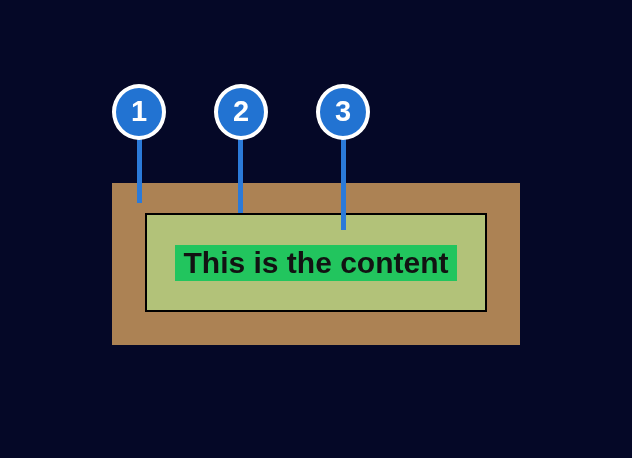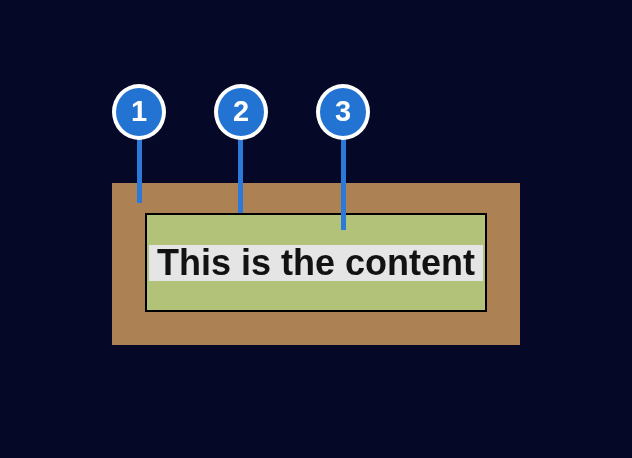--- a/index.html
+++ b/index.html
@@ -33,23 +33,23 @@
     height: 95px;
     background: #b2c279;
     border: 2px solid #000000;
     display: flex;
     align-items: center;
     justify-content: center;
   }
   
   .content {
     display: inline-block;
-    background: #e5e5e5;
+    background: #22c55e;
     color: #121212;
-    font-size: 36px;
+    font-size: 30px;
     font-weight: bold;
     line-height: 36px;
     padding: 0 8px;
     letter-spacing: 0px;
     white-space: nowrap;
   }
   
   .line {
     position: absolute;
     width: 5px;

